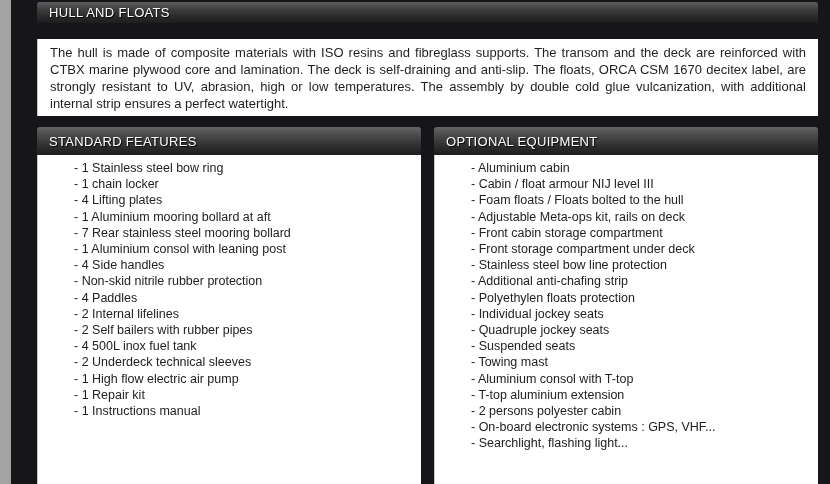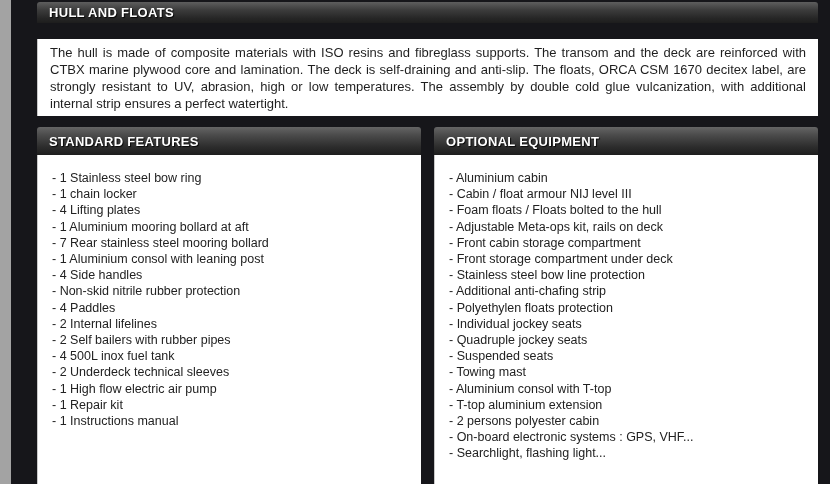--- a/index.html
+++ b/index.html
@@ -29,21 +29,21 @@
     padding-left: 12px;
   }
   .bar-first {
     margin-top: 2px;
     height: 21px;
     background: linear-gradient(to bottom, #5e5e5e 0%, #3c3c3c 38%, #262626 78%, #1d1d1d 100%);
   }
   .bar-title {
     color: #ffffff;
     font-size: 13px;
-    font-weight: bold;
+    font-weight: normal;
     letter-spacing: 0.3px;
     text-shadow: 1px 1px 1px rgba(0,0,0,0.85);
     white-space: nowrap;
   }
   .panel {
     background: #ffffff;
     border-left: 1px solid #c9c9c9;
   }
   .hull-panel { height: 77px; margin-top: 16px; }
   .body-text {
@@ -55,21 +55,22 @@
   }
   .columns {
     margin-top: 11px;
     display: flex;
     gap: 13px;
   }
   .col { width: 384px; border-radius: 10px; }
   .list-panel { height: 338px; }
   .feature-list {
     list-style: none;
-    padding: 15px 6px 0 14px;
+    padding: 5px 6px 0 14px;
+    margin-left: 22px;
   }
   .feature-item {
     font-size: 12.5px;
     line-height: 16.2px;
     color: #222222;
     white-space: nowrap;
   }
 </style>
 </head>
 <body>

